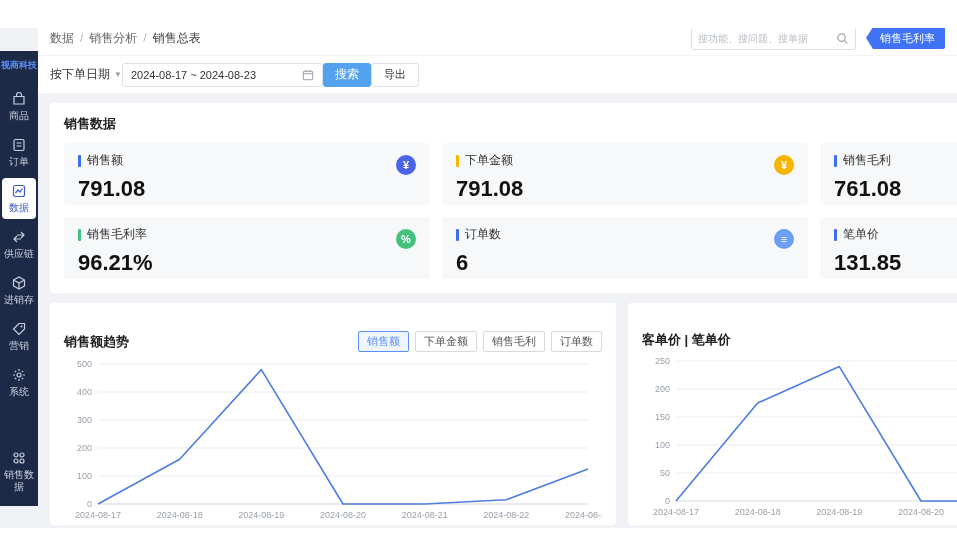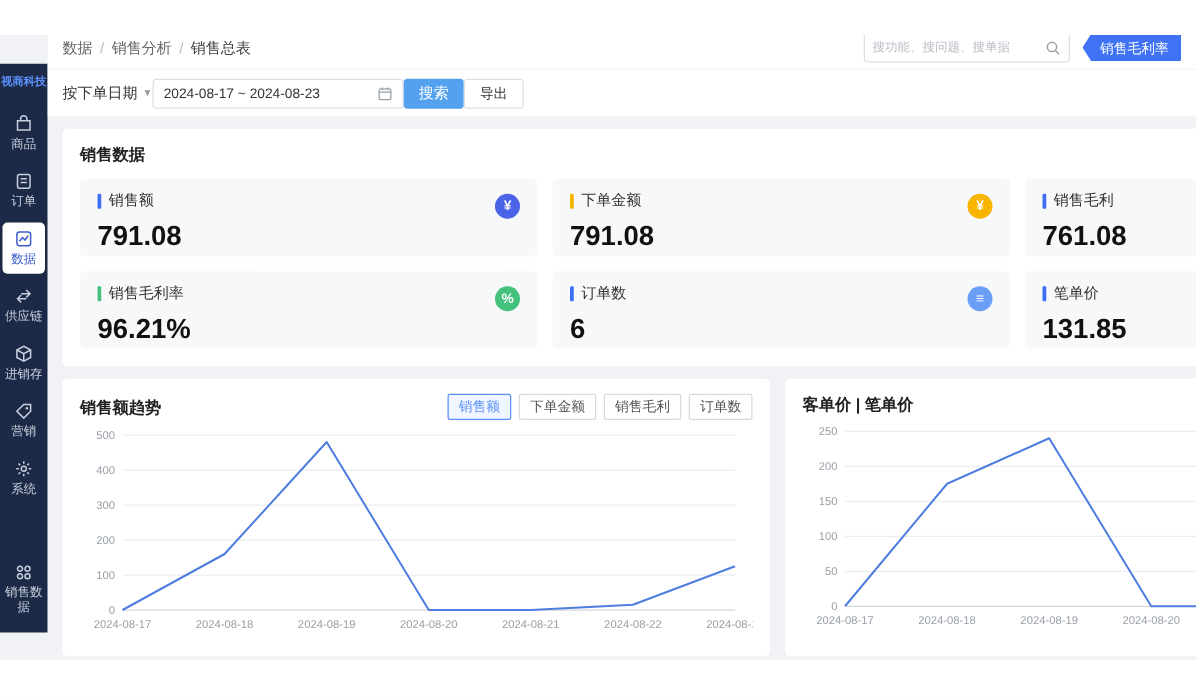--- a/index.html
+++ b/index.html
@@ -55,21 +55,21 @@
   .stats-card{width:1130px;padding:12px 14px 14px;}
   .card-title{font-size:13px;font-weight:bold;color:#222;margin-bottom:10px;}
   .tiles{display:grid;grid-template-columns:repeat(3,366px);gap:12px;}
   .tile{background:#f7f8fa;border-radius:4px;height:62px;padding:9px 14px;position:relative;}
   .tile-label{display:flex;align-items:center;gap:6px;font-size:12px;color:#333;}
   .tile-accent{width:3px;height:12px;border-radius:1px;display:inline-block;}
   .tile-value{font-size:22px;font-weight:bold;color:#111;margin-top:7px;}
   .tile-icon{position:absolute;right:14px;top:12px;width:20px;height:20px;border-radius:50%;
     color:#fff;font-size:11px;display:flex;align-items:center;justify-content:center;font-weight:bold;}
   .charts-row{display:flex;gap:12px;margin-top:10px;width:1200px;}
-  .chart-card{width:566px;height:222px;padding:12px 14px;flex-shrink:0;}
+  .chart-card{width:566px;height:222px;padding:28px 14px;flex-shrink:0;}
   .chart-head{display:flex;align-items:center;justify-content:space-between;margin-bottom:4px;}
   .chart-title{font-size:13px;font-weight:bold;color:#222;}
   .chart-tabs{display:flex;gap:6px;}
   .tab-btn{height:21px;padding:0 8px;font-size:11px;border:1px solid #d9d9d9;background:#fff;
     color:#555;border-radius:2px;cursor:pointer;font-family:inherit;}
   .tab-btn.active{border-color:#5b8ff9;color:#5b8ff9;background:#f0f6ff;}
   .chart-body{width:538px;height:168px;}
 </style>
 </head>
 <body>

